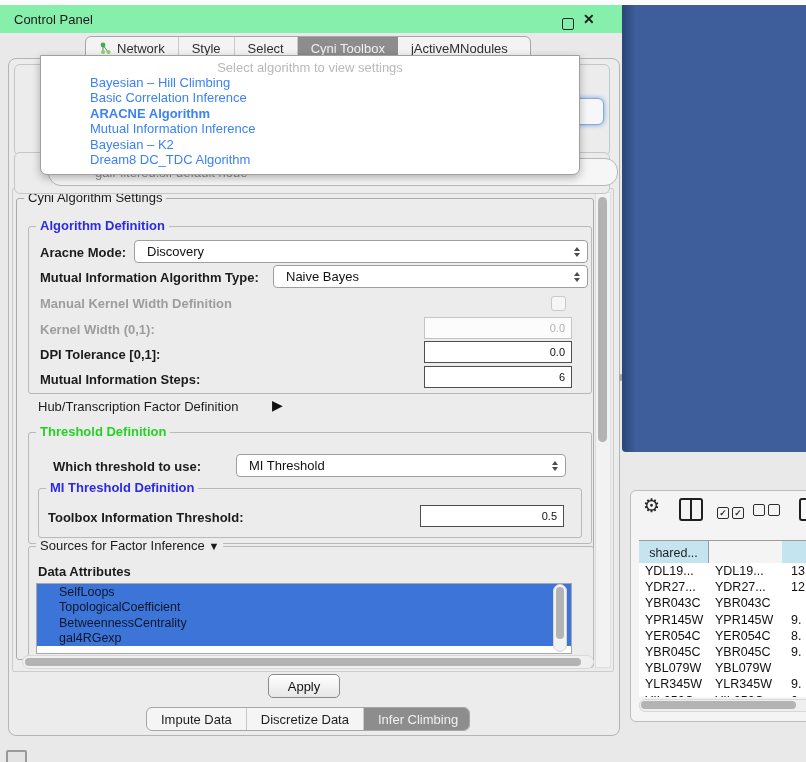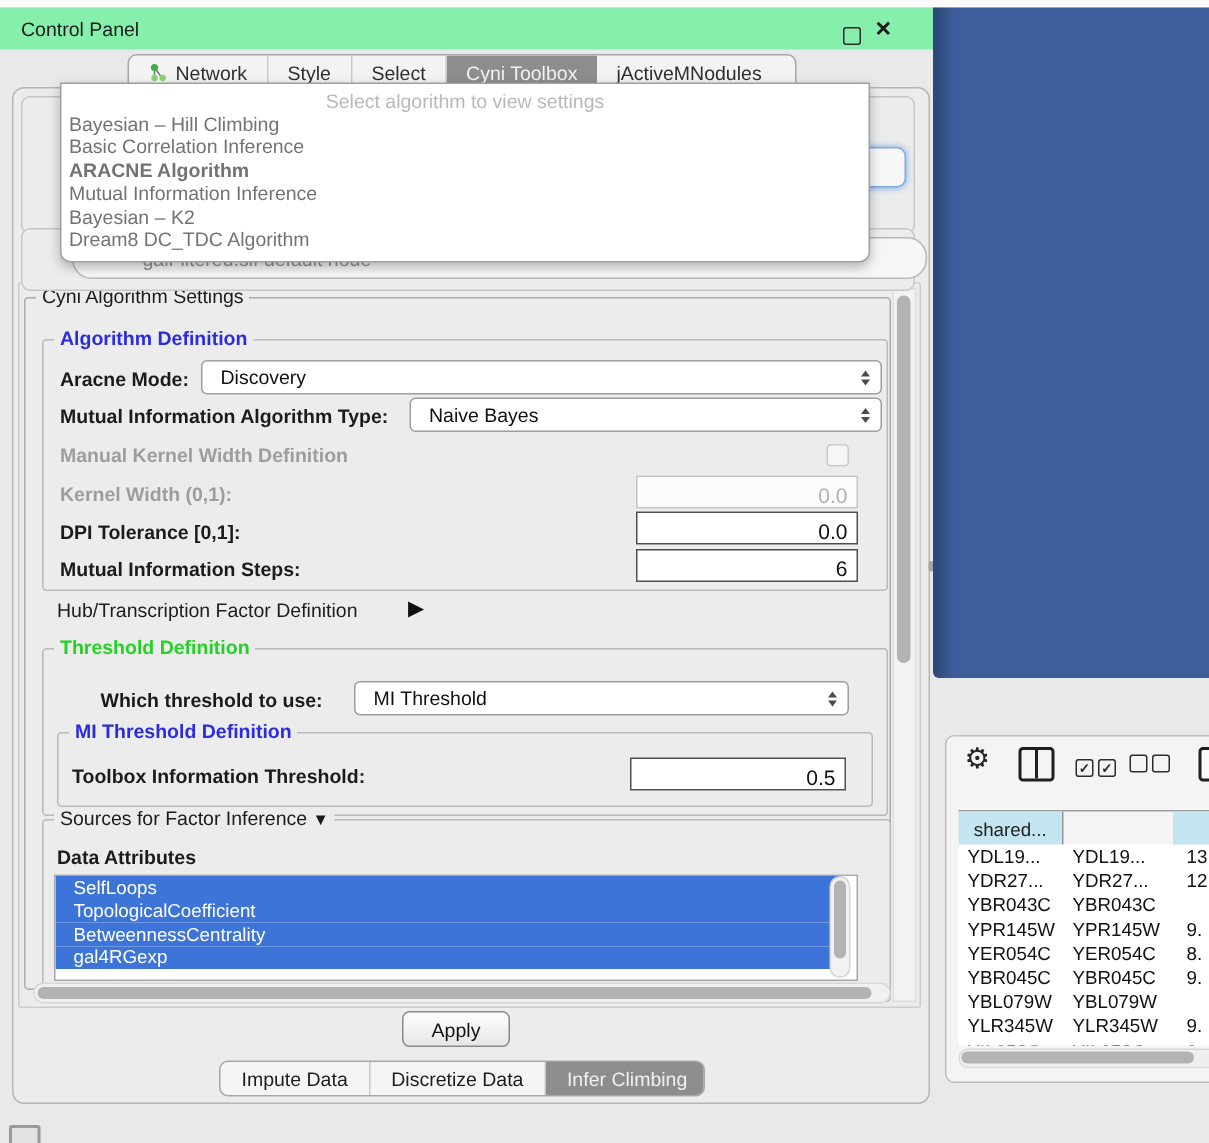--- a/index.html
+++ b/index.html
@@ -24,40 +24,40 @@
   #net-icon{width:13px;height:13px;margin-right:5px;}
   
   #outer-panel{left:8px;top:58px;width:610px;height:676px;background:#ececec;border:1px solid #b5b5b5;border-radius:8px;}
   
   .ghostbox{background:#ececec;border:1px solid #c6c6c6;border-radius:6px;z-index:1;}
   #ghost-combo-focus{left:540px;top:98px;width:62px;height:25px;border:1px solid #89aad9;border-radius:6px;background:#f7f7f7;box-shadow:0 0 5px #6fa3e8;z-index:2;}
   #ghost-combo2{left:48px;top:158px;width:522px;height:26px;border:1px solid #b6b6b6;border-radius:13px;background:#f6f6f6;z-index:2;display:flex;align-items:center;padding-left:46px;font-size:13px;color:#8f8f8f;}
   
   #algo-dropdown{left:40px;top:55px;width:538px;height:118px;background:#ffffff;border:1px solid #a0a0a0;border-radius:0 0 7px 7px;box-shadow:0 3px 8px rgba(0,0,0,.28);z-index:50;}
   #algo-hint{width:100%;text-align:center;font-size:13px;color:#b9b9b9;margin-top:4px;}
-  .dd-item{font-size:13px;color:#737373;line-height:15.4px;padding-left:5px;white-space:nowrap;}
+  .dd-item{font-size:13px;color:#3b82f6;line-height:15.4px;padding-left:5px;white-space:nowrap;margin-left:44px;}
   .dd-item.bold{font-weight:bold;}
   
   #settings-pane{left:12px;top:188px;width:600px;height:482px;background:#ececec;border:1px solid #cccccc;border-radius:2px;}
   .fieldset{border:1px solid #b9b9b9;border-radius:3px;background:#ececec;}
   .legend{position:absolute;top:-9px;left:7px;background:#ececec;padding:0 4px;font-size:13px;font-weight:bold;white-space:nowrap;}
   .legend.blue{color:#2b2be0;}
   .legend.green{color:#25d125;}
   .legend.dark{color:#1b1b1b;}
   
   .combo{background:#fff;border:1px solid #9e9e9e;border-radius:4px;display:flex;align-items:center;padding:0 22px 0 12px;font-size:13px;color:#111;position:absolute;}
   .spinner{position:absolute;right:7px;top:50%;transform:translateY(-50%);display:flex;flex-direction:column;align-items:center;gap:2px;}
   .spin-up{width:0;height:0;border-left:3.5px solid transparent;border-right:3.5px solid transparent;border-bottom:4px solid #4c4c4c;}
   .spin-down{width:0;height:0;border-left:3.5px solid transparent;border-right:3.5px solid transparent;border-top:4px solid #4c4c4c;}
-  .tinput{position:absolute;background:#fff;border:1px solid #4f4f4f;display:flex;align-items:flex-end;justify-content:flex-end;padding:0 6px;font-size:14px;color:#111;}
+  .tinput{position:absolute;background:#fff;border:1px solid #4f4f4f;display:flex;align-items:center;justify-content:flex-end;padding:0 6px;font-size:11px;color:#111;}
   .tinput.dis{border-color:#c4c4c4;background:#fcfcfc;color:#b2b2b2;}
   .checkbox{position:absolute;width:13px;height:13px;border:1px solid #c9c9c9;border-radius:3px;background:#f6f6f6;}
   
   #attr-list{left:36px;top:583px;width:534px;height:69px;background:#fff;border:1px solid #a8a8a8;overflow:hidden;}
-  .list-item{height:15.5px;background:#3d74d8;color:#ffffff;font-size:12.5px;display:flex;align-items:center;padding-left:12px;width:512px;}
+  .list-item{height:15.5px;background:#3d74d8;color:#0f172a;font-size:12.5px;display:flex;align-items:center;padding-left:22px;width:512px;}
   
   .sb-track-v{background:#f2f2f2;border:1px solid #d6d6d6;border-radius:7px;}
   .sb-thumb{background:#b3b3b3;border-radius:6px;}
   
   #apply-btn{left:268px;top:674px;width:70px;height:22px;border:1px solid #8a8a8a;border-radius:5px;background:linear-gradient(#ffffff,#e6e6e6);display:flex;align-items:center;justify-content:center;font-size:13px;color:#111;}
   
   #bottom-tabbar{left:146px;top:707px;width:322px;height:22px;background:#f5f5f5;border:1px solid #a6a6a6;border-radius:6px;display:flex;overflow:hidden;}
   .btab{display:flex;align-items:center;padding:0 14px;font-size:13px;color:#1d1d1d;border-right:1px solid #c9c9c9;white-space:nowrap;}
   .btab:last-child{border-right:none;}
   .btab.sel{background:#8d8d8d;color:#f0f0f0;}
@@ -192,21 +192,21 @@
     <span>6</span>
   </div>
 
   <span class="abs plain" style="left:38px;top:399px;">Hub/Transcription Factor Definition</span>
   <span class="abs" style="left:272px;top:397px;font-size:14px;color:#111;">▶</span>
 
   <div class="abs fieldset" style="left:28px;top:432px;width:562px;height:110px;">
     <span class="legend green">Threshold Definition</span>
   </div>
 
-  <span class="abs lbl" style="left:67px;top:459px;">Which threshold to use:</span>
+  <span class="abs lbl" style="left:53px;top:459px;">Which threshold to use:</span>
   <div class="combo" style="left:236px;top:454px;width:294px;height:21px;">
     <span>MI Threshold</span>
     <span class="spinner">
         <span class="spin-up"></span>
         <span class="spin-down"></span>
       </span>
   </div>
 
   <div class="abs fieldset" style="left:38px;top:488px;width:542px;height:48px;">
     <span class="legend blue">MI Threshold Definition</span>

